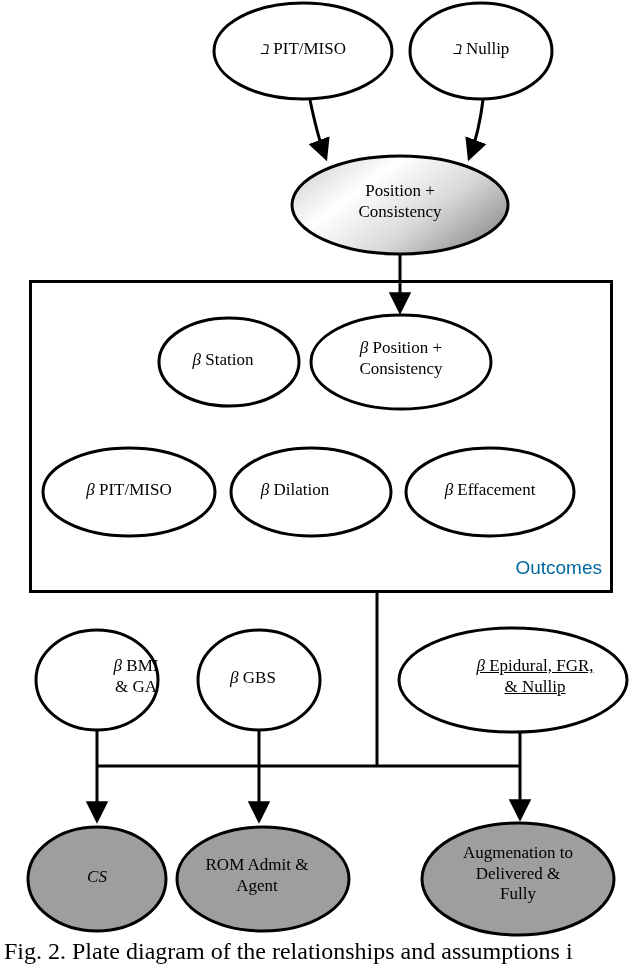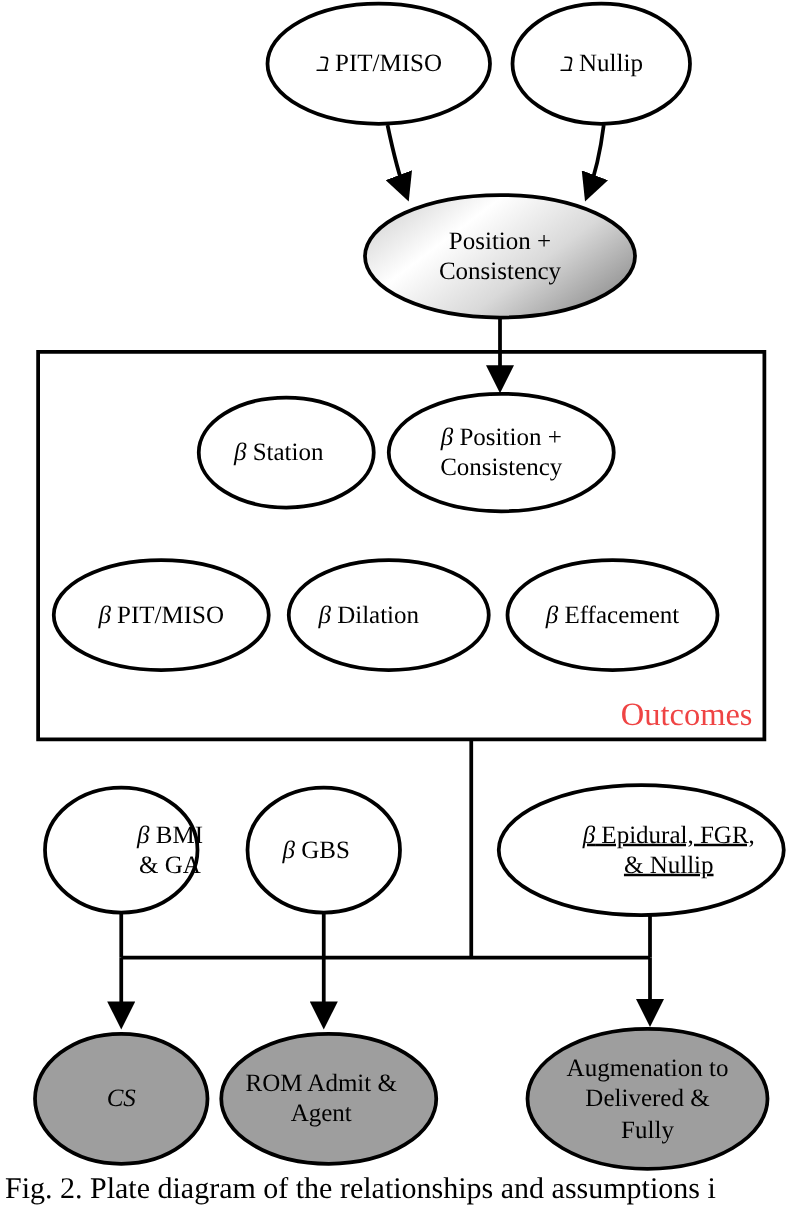--- a/index.html
+++ b/index.html
@@ -20,21 +20,21 @@
     left: 0;
     top: 0;
     width: 640px;
     height: 978px;
   }
   .node-label {
     position: absolute;
     text-align: center;
     line-height: 1.22;
     font-family: "Liberation Serif", serif;
-    font-size: 20px;
+    font-size: 17px;
     color: #000000;
     pointer-events: none;
     white-space: pre-line;
   }
   .math {
     font-style: italic;
   }
   .caption {
     position: absolute;
     left: 4px;
@@ -42,23 +42,23 @@
     width: 636px;
     font-family: "Liberation Serif", serif;
     font-size: 24px;
     color: #000000;
     text-align: left;
     overflow: hidden;
     white-space: nowrap;
   }
   .outcomes-label {
     position: absolute;
-    font-family: Liberation Serif, serif;
-    font-size: 26px;
-    color: #ef4444;
+    font-family: Liberation Sans, sans-serif;
+    font-size: 19px;
+    color: #0369a1;
   }
 </style>
 </head>
 <body>
 
 <svg id="figure" viewBox="0 0 640 978" xmlns="http://www.w3.org/2000/svg">
   <defs>
     <linearGradient id="posGrad" x1="0%" y1="0%" x2="100%" y2="60%">
       <stop offset="0%" stop-color="#c7c7c7"></stop>
       <stop offset="38%" stop-color="#ffffff"></stop>

